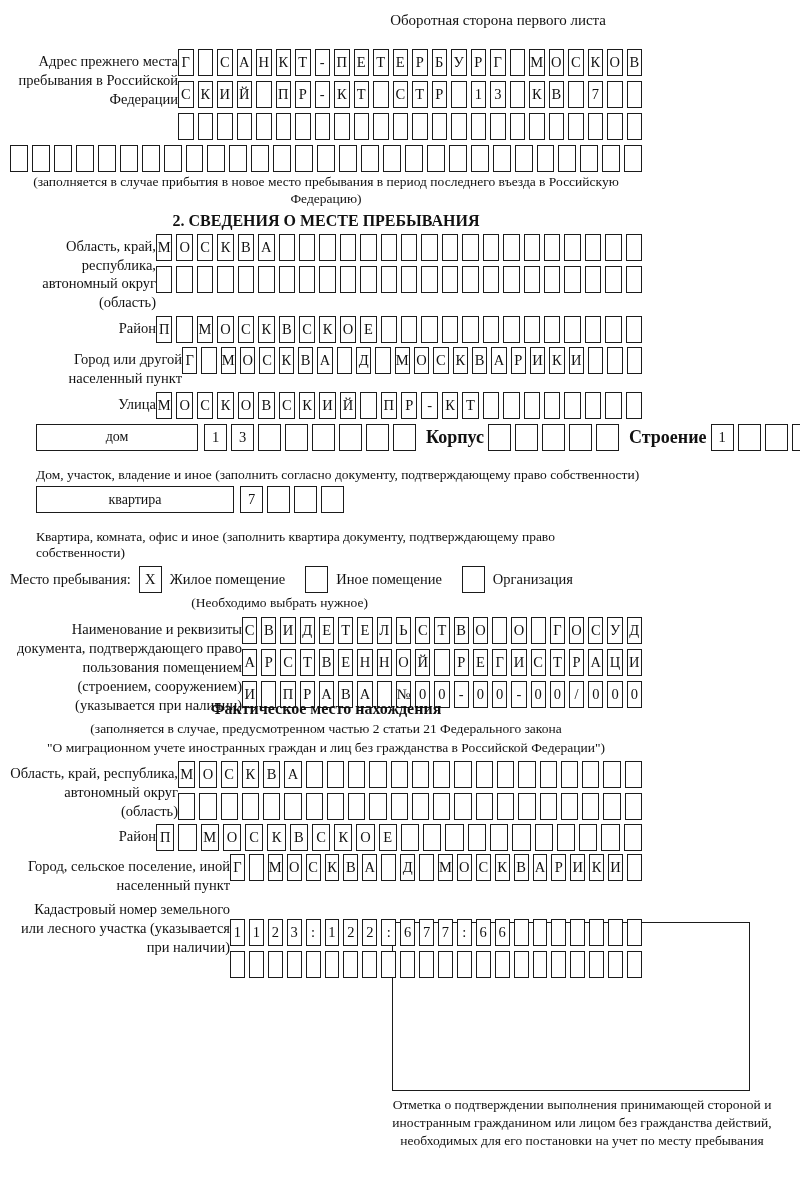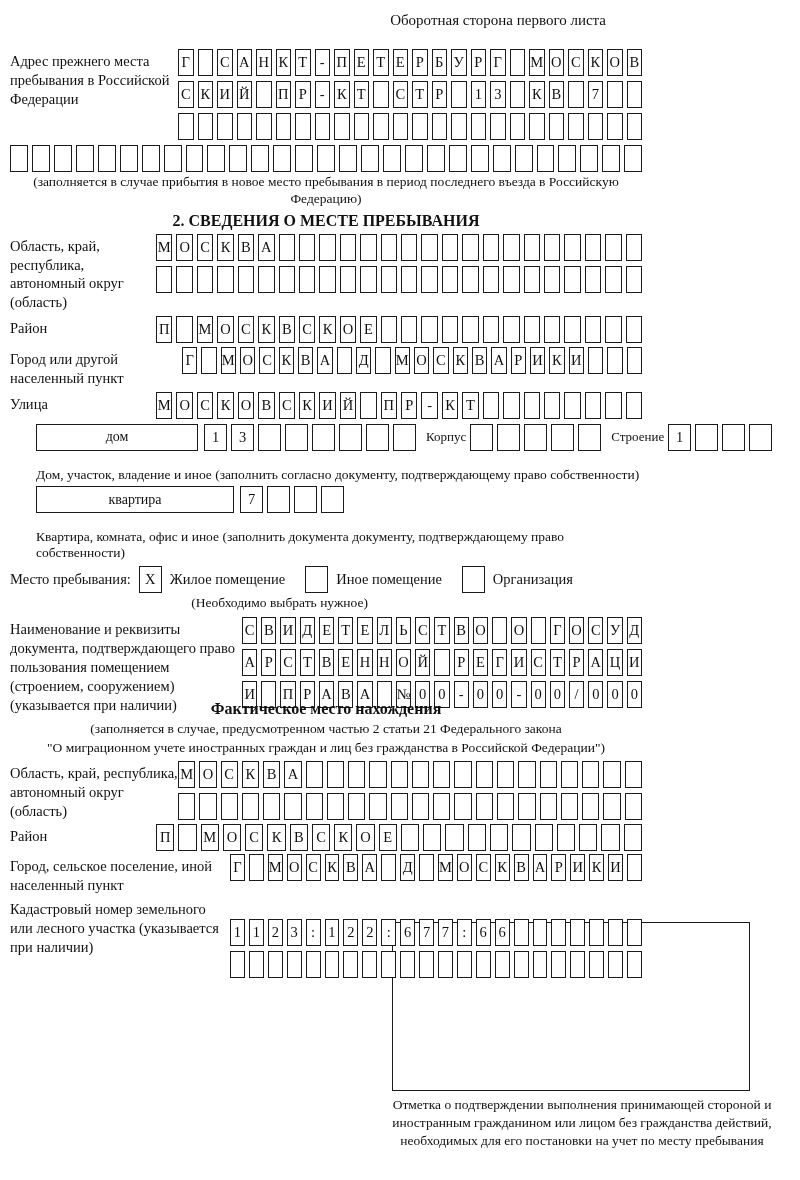--- a/index.html
+++ b/index.html
@@ -10,37 +10,37 @@
     box-sizing:border-box;
   }
   .page{padding:8px 14px 0 10px;box-sizing:border-box;width:656px;}
 
   .header-note{
     text-align:right;font-size:15px;padding-right:36px;margin-top:4px;
   }
 
   .form-row{display:flex;align-items:flex-start;}
   .row-label{
-    flex-shrink:0;font-size:14.5px;line-height:1.3;padding-top:3px;
+    flex-shrink:0;font-size:14.5px;line-height:1.3;padding-top:3px;text-align:right;
   }
   .cell-rows{flex:1;display:flex;flex-direction:column;gap:5px;min-width:0;}
   .cells{display:flex;gap:4px;flex:1;min-width:0;}
   .cell{
     flex:1 1 0;height:25px;min-width:0;
     border:1.6px solid #1b1b1b;
     display:flex;align-items:center;justify-content:center;
     font-size:14.5px;background:#fff;
   }
   .cells.fixed{flex:0 0 auto;}
   .cells.fixed .cell{flex:0 0 21px;}
 
   .center-note{font-size:13.5px;text-align:center;margin-top:2px;line-height:1.25;}
   .section-title{font-size:16px;font-weight:bold;text-align:center;margin-top:4px;}
 
-  .inline-label{font-size:13px;padding:4px 4px 0 10px;flex-shrink:0;}
+  .inline-label{font-size:18px;padding:4px 4px 0 10px;flex-shrink:0;font-weight:bold;}
   .labeled-box{
     border:1.6px solid #1b1b1b;height:25px;display:flex;align-items:center;
     justify-content:center;font-size:14px;flex-shrink:0;
   }
   .caption{font-size:13.5px;margin:16px 0 0 26px;line-height:1.2;}
 
   .mesto-row{display:flex;align-items:center;margin-top:5px;font-size:14.5px;}
   .checkbox{
     width:21px;height:25px;border:1.6px solid #1b1b1b;flex-shrink:0;
     display:flex;align-items:center;justify-content:center;font-size:14.5px;
@@ -362,21 +362,21 @@
 
   <div class="form-row mt3" style="margin-left:26px;align-items:center">
     <div class="labeled-box" style="width:196px">квартира</div>
     <div class="cells fixed" style="margin-left:6px">
         <div class="cell">7</div>
         <div class="cell"></div>
         <div class="cell"></div>
         <div class="cell"></div>
       </div>
   </div>
-  <div class="caption">Квартира, комната, офис и иное (заполнить документа документу, подтверждающему право собственности)</div>
+  <div class="caption">Квартира, комната, офис и иное (заполнить квартира документу, подтверждающему право собственности)</div>
 
   <div class="mesto-row">
     <span>Место пребывания:</span>
     <span class="checkbox" style="margin-left:8px">X</span>
     <span class="opt-label">Жилое помещение</span>
     <span class="checkbox"></span>
     <span class="opt-label">Иное помещение</span>
     <span class="checkbox"></span>
     <span class="opt-label">Организация</span>
   </div>

